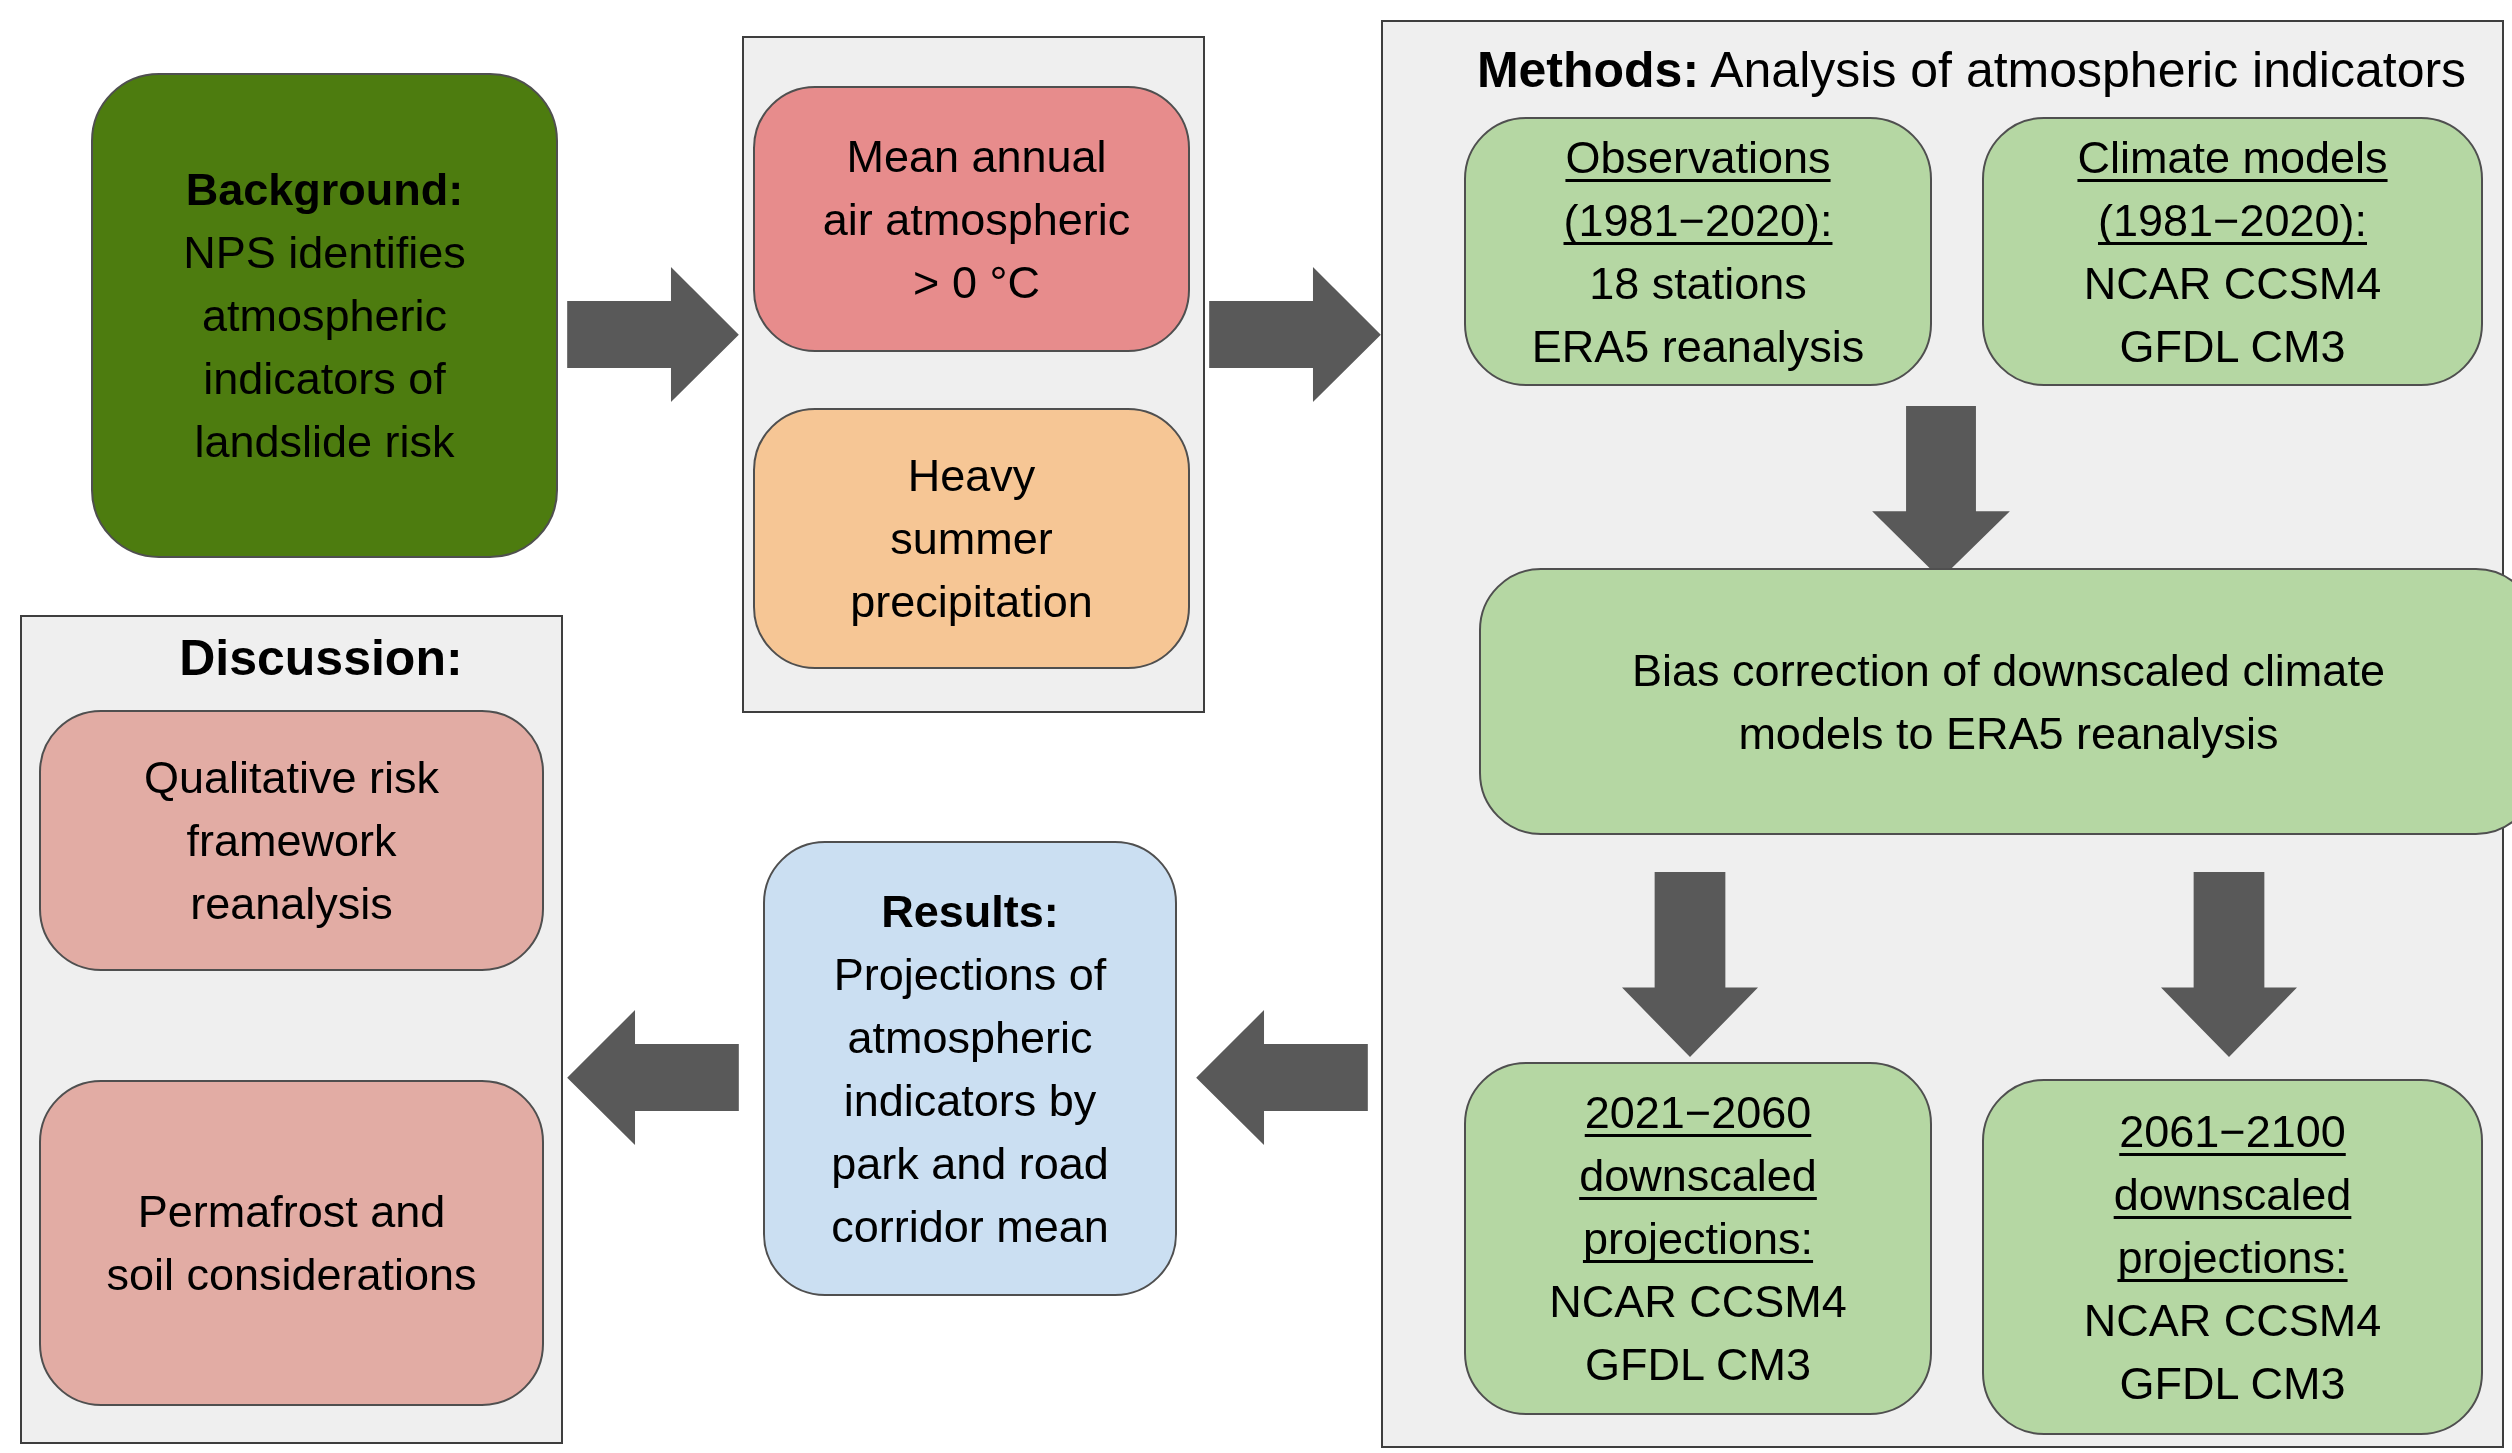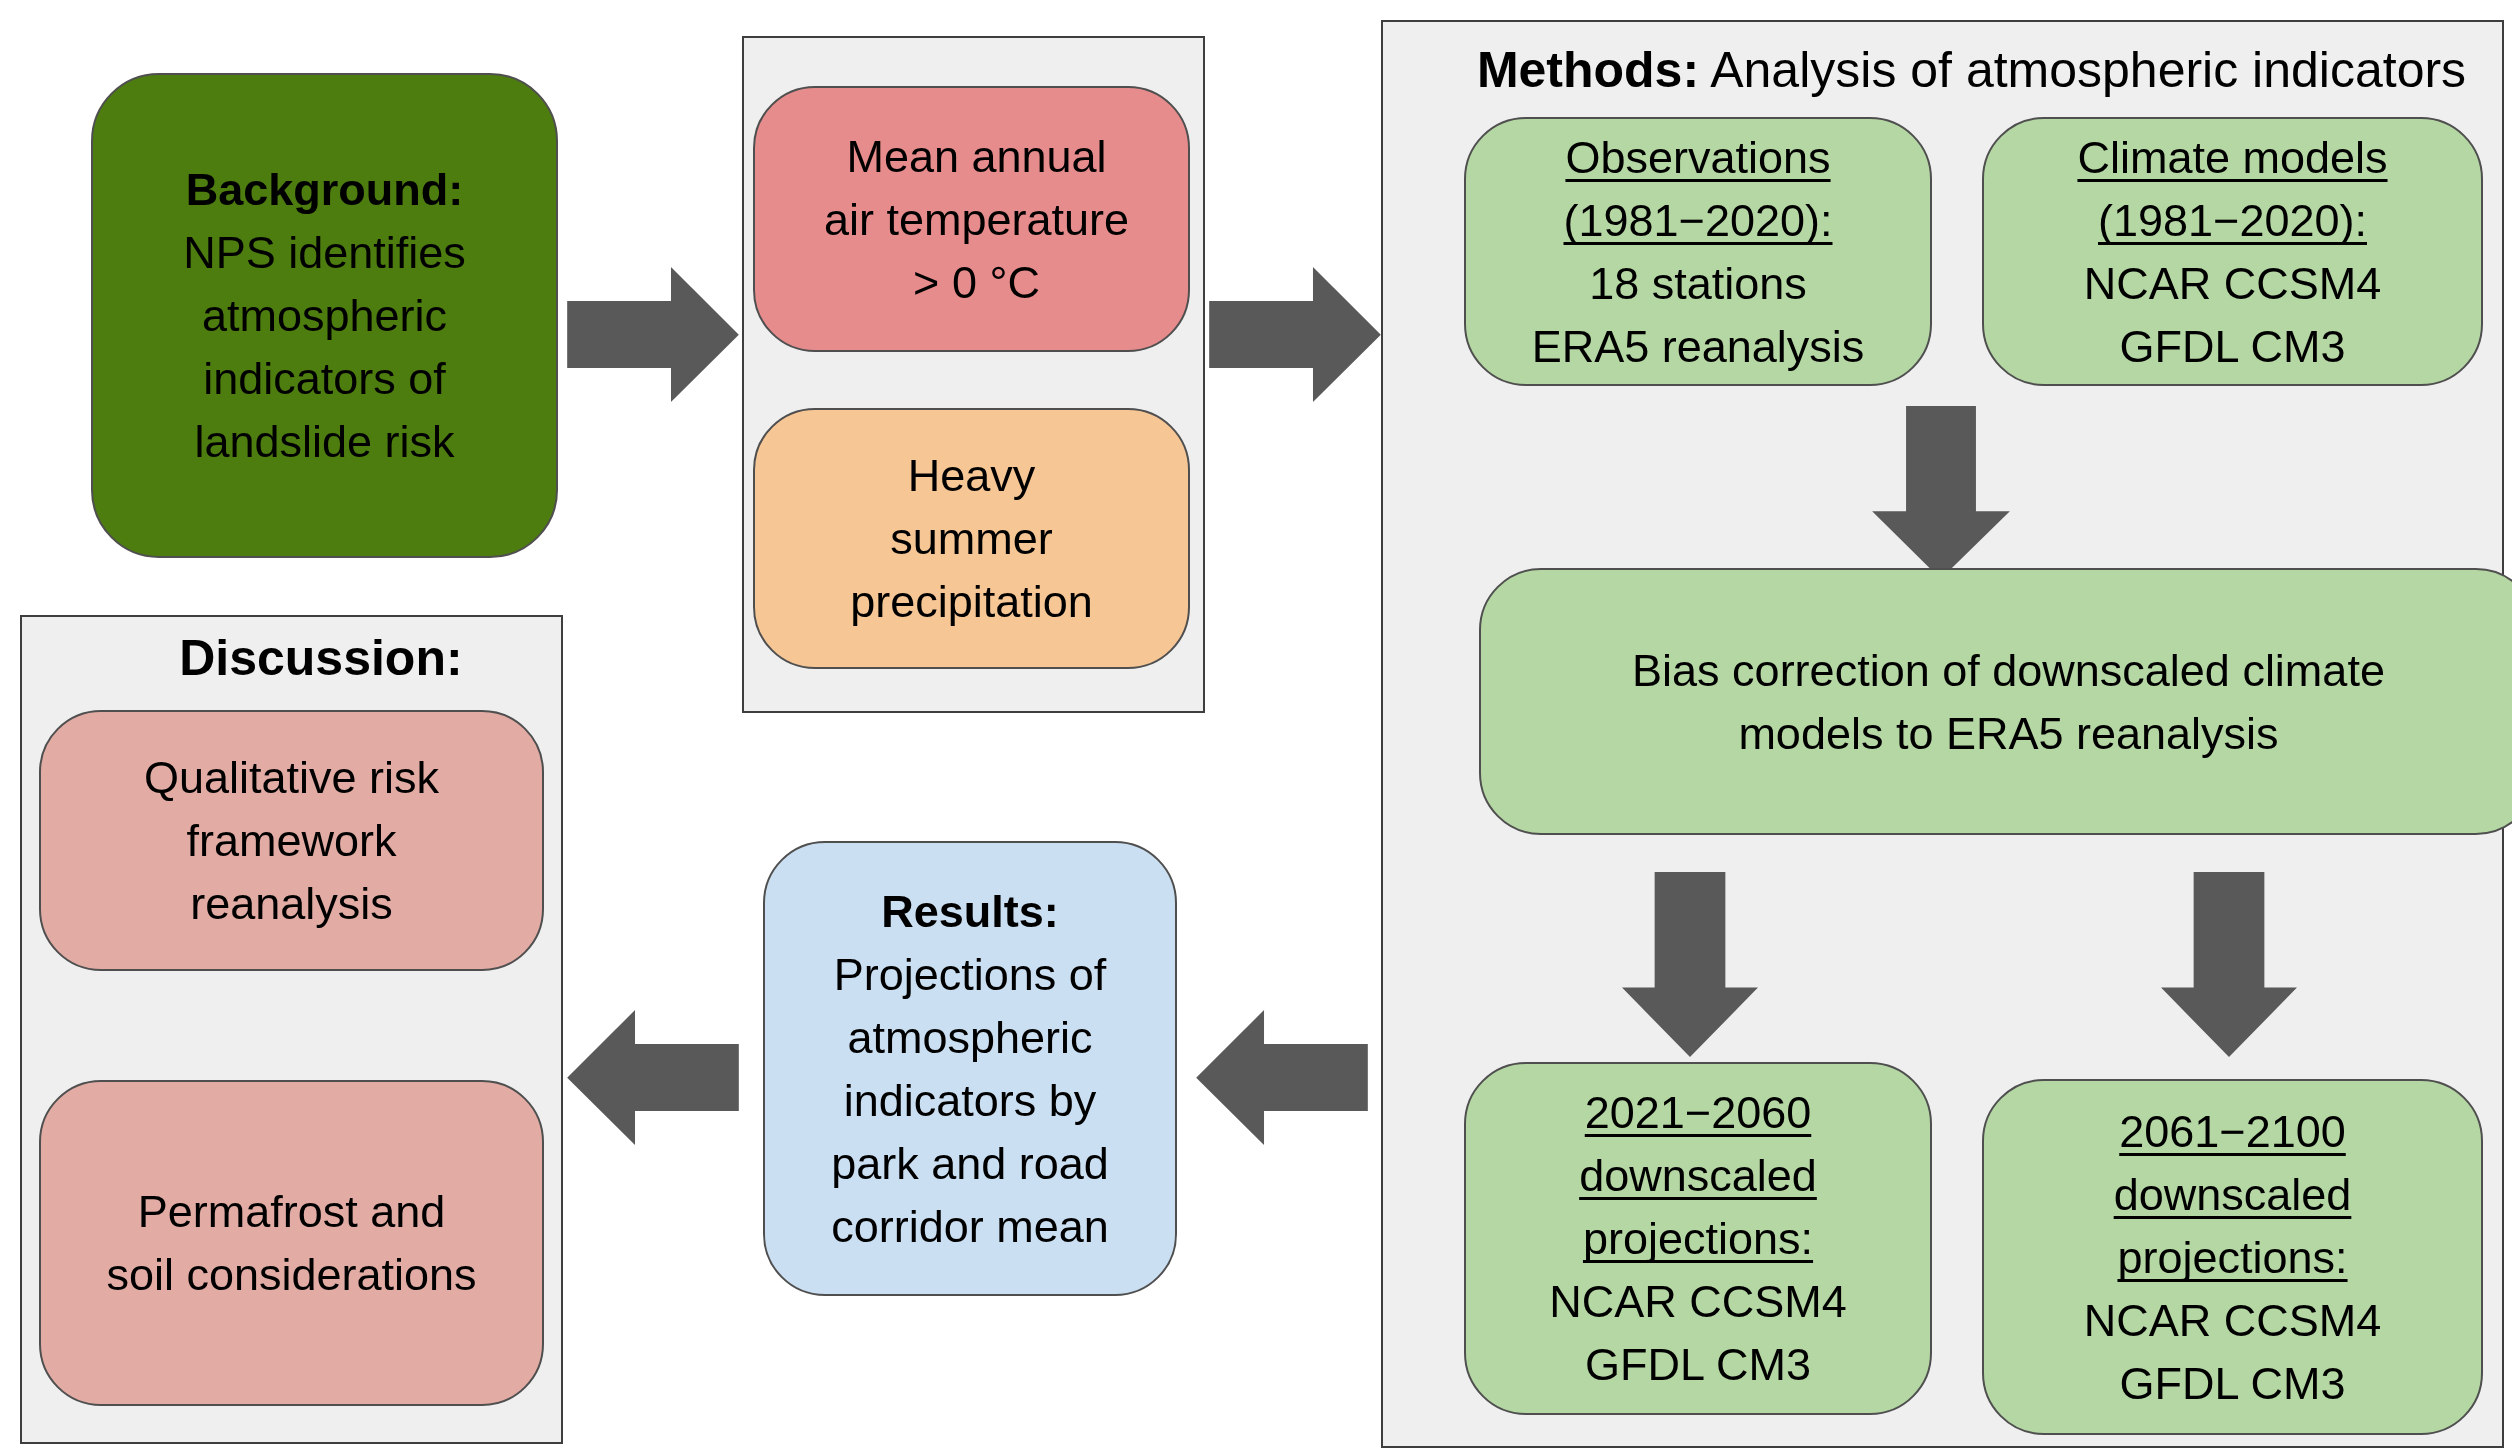--- a/index.html
+++ b/index.html
@@ -45,21 +45,21 @@
 </div>
 
 <svg class="abs arrow" style="left:567px;top:267px;" width="172" height="135" viewBox="0 0 253 199">
   <polygon points="0,50 153,50 153,0 253,100 153,199 153,149 0,149"></polygon>
 </svg>
 
 <div class="abs panel" style="left:742px;top:36px;width:463px;height:677px;"></div>
 
 <div class="abs rbox red" style="left:753px;top:86px;width:437px;height:266px;padding-left:10px;">
   <div>Mean annual</div>
-  <div>air temperature</div>
+  <div>air atmospheric</div>
   <div>&gt; 0 °C</div>
 </div>
 
 <div class="abs rbox orange" style="left:753px;top:408px;width:437px;height:261px;">
   <div>Heavy</div>
   <div>summer</div>
   <div>precipitation</div>
 </div>
 
 <svg class="abs arrow" style="left:1209px;top:267px;" width="172" height="135" viewBox="0 0 253 199">

